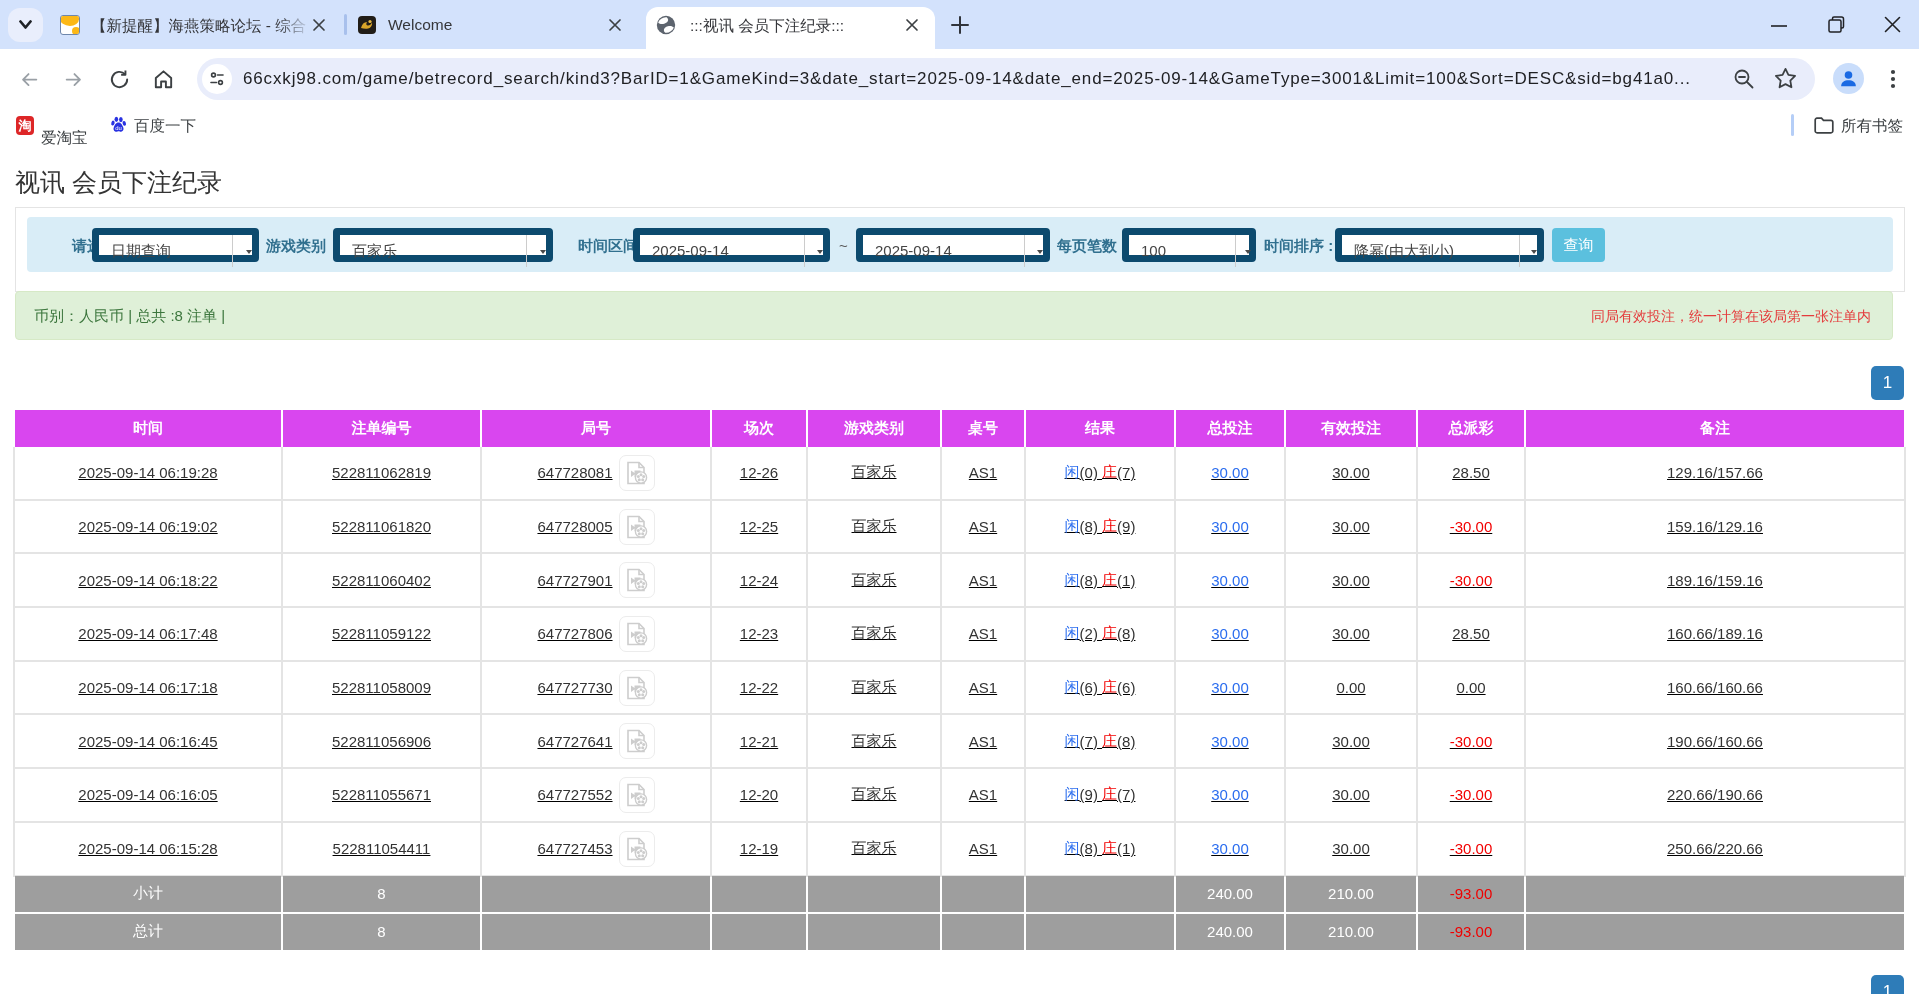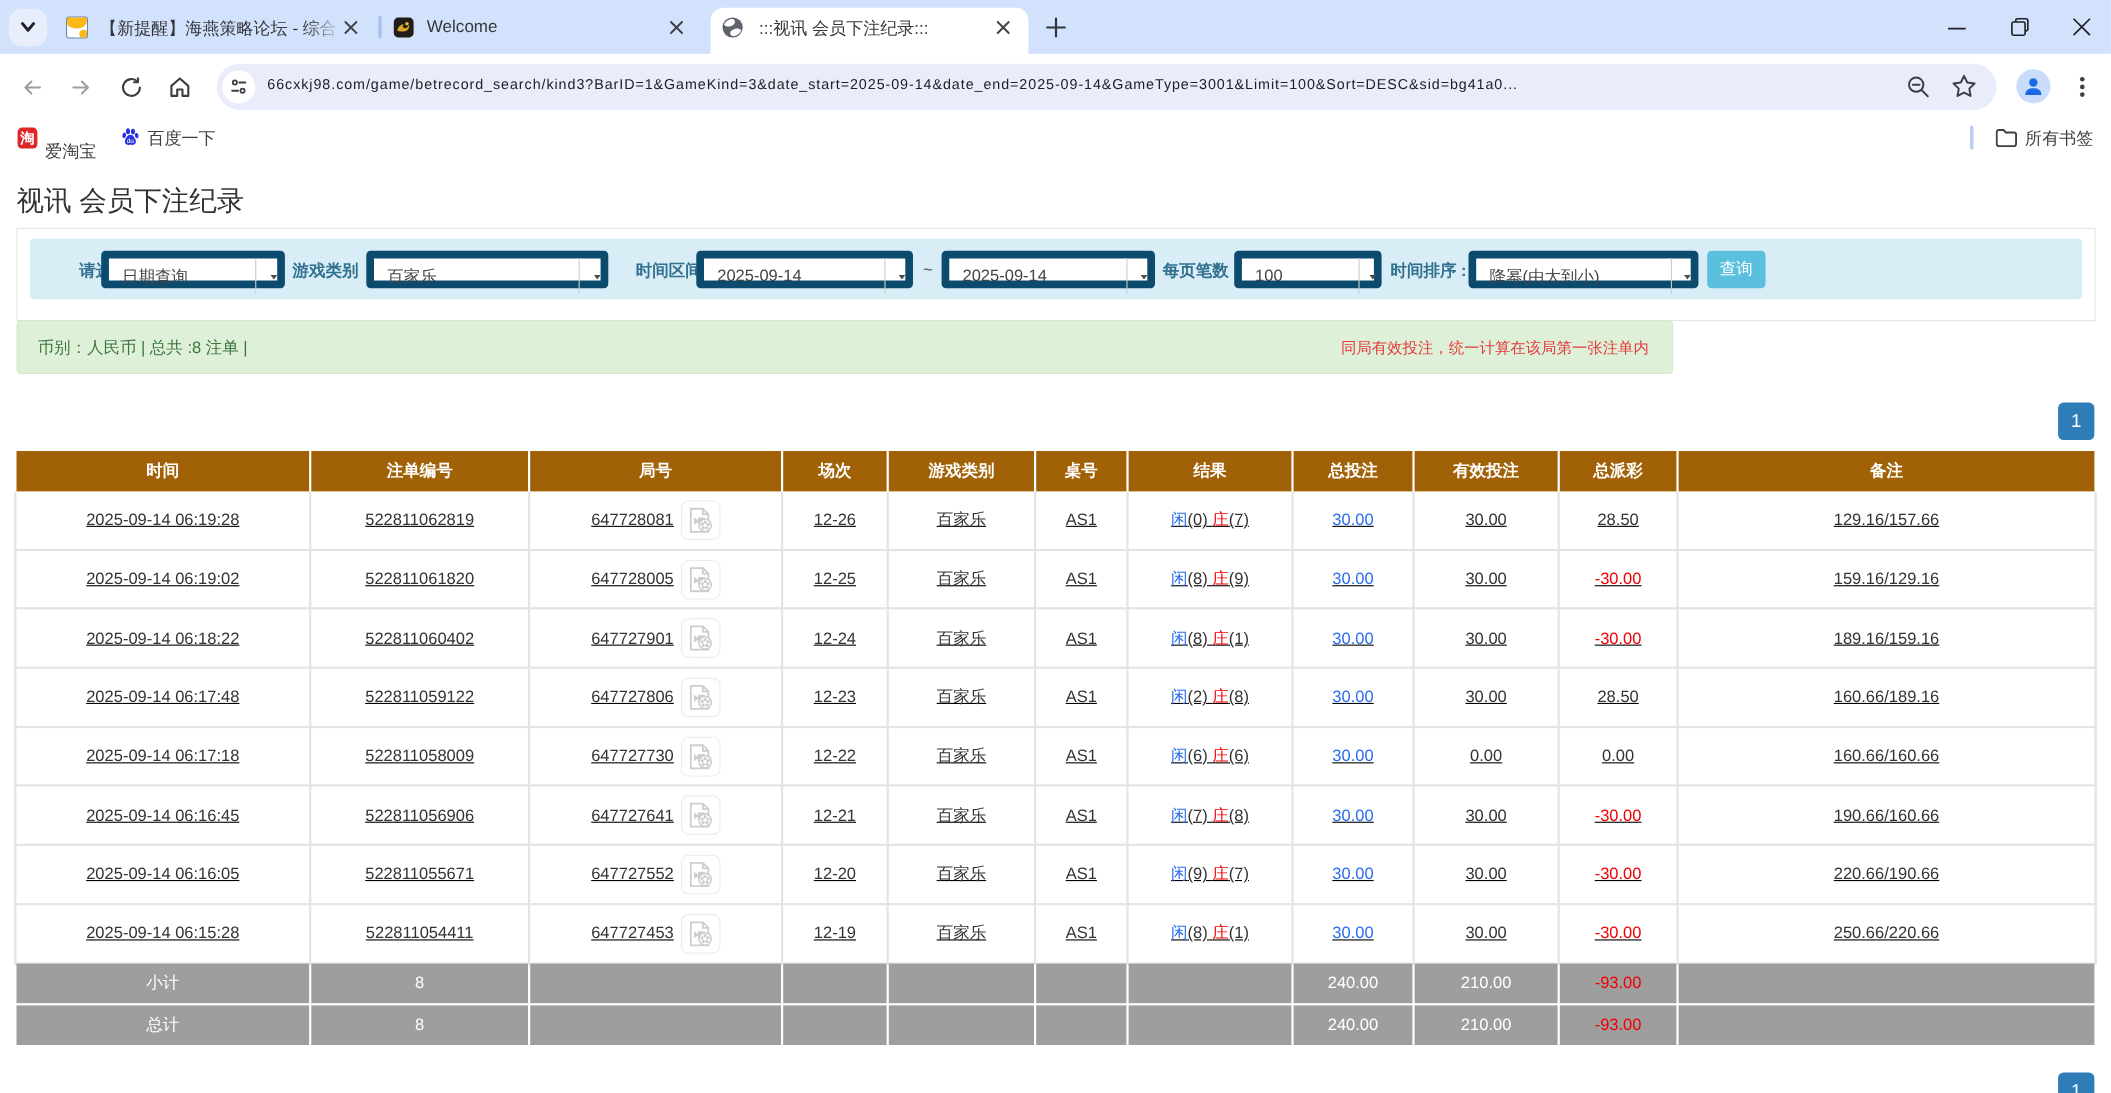--- a/index.html
+++ b/index.html
@@ -9,45 +9,45 @@
 
 #tabstrip { position:absolute; left:0; top:0; width:1919px; height:49px; background:#d3e2fc; }
 #toolbar { position:absolute; left:0; top:49px; width:1919px; height:59px; background:#fff; border-radius:14px 14px 0 0; }
 #bookbar { position:absolute; left:0; top:108px; width:1919px; height:39px; background:#fff; }
 
 .tabtext { font-size:15.5px; color:#35363a; white-space:nowrap; }
 #activetab { position:absolute; left:646px; top:7px; width:289px; height:42px; background:#fff; border-radius:12px 12px 0 0; }
 
 
 #urlpill { position:absolute; left:197px; top:9px; width:1618px; height:42px; border-radius:21px; background:#e9edfb; }
-#urltext { position:absolute; left:46px; top:11px; font-size:13px; color:#202124; white-space:nowrap; letter-spacing:0.85px; }
+#urltext { position:absolute; left:46px; top:11px; font-size:17px; color:#202124; white-space:nowrap; letter-spacing:0.85px; }
 
 
 #page { position:absolute; left:0; top:147px; width:1919px; height:847px; background:#fff; }
 h1.title { position:absolute; left:15px; top:166px; font-size:25px; font-weight:400; color:#333; }
 
 #filterbox { position:absolute; left:15px; top:207px; width:1890px; height:85px; background:#fff; border:1px solid #e4e4e4; }
 #filterbar { position:absolute; left:27px; top:217px; width:1866px; height:55px; background:#d9edf7; border-radius:4px; }
 
 .flabel { position:absolute; top:237px; font-size:15px; font-weight:bold; color:#31708f; white-space:nowrap; }
 .fbox { position:absolute; top:228px; height:34px; background:#fff; border:7px solid #0c4a6e; border-radius:4px; }
 .fbox .txt { position:absolute; left:12px; top:7px; font-size:15px; color:#444; white-space:nowrap; }
 .fbox .div { position:absolute; top:0; width:1px; height:32px; background:#ccc; }
 .fbox .car { position:absolute; top:15px; width:0; height:0; border-left:3.5px solid transparent; border-right:3.5px solid transparent; border-top:4px solid #4a4a4a; }
 #qbtn { position:absolute; left:1552px; top:228px; width:53px; height:34px; background:#5bc0de; border-radius:4px; color:#fff; font-size:15px; text-align:center; line-height:34px; }
 
-#greenbar { position:absolute; left:15px; top:291px; width:1506px; height:49px; background:#dff0d8; border:1px solid #d6e9c6; border-radius:4px; }
+#greenbar { position:absolute; left:15px; top:291px; width:1878px; height:49px; background:#dff0d8; border:1px solid #d6e9c6; border-radius:4px; }
 #greenbar .l { position:absolute; left:18px; top:15px; font-size:15px; color:#3c763d; }
 #greenbar .r { position:absolute; right:21px; top:16px; font-size:14px; color:#e43b3c; }
 
 .pg1 { position:absolute; width:33px; height:34px; background:#2e7cb8; border-radius:5px; color:#fff; font-size:17px; text-align:center; line-height:34px; }
 
 
 #thead { position:absolute; left:15px; top:410px; width:1889px; display:grid; grid-template-columns:266px 197px 228px 94px 132px 82px 148px 108px 130px 106px 378px; gap:2px; }
-#thead .c { height:37px; background:#a16207; color:#fff; font-size:15px; font-weight:bold; display:flex; align-items:center; justify-content:center; }
+#thead .c { height:37px; background:#d946ef; color:#fff; font-size:15px; font-weight:bold; display:flex; align-items:center; justify-content:center; }
 #tbody { position:absolute; left:13px; top:447px; width:1893px; display:grid; grid-template-columns:266px 197px 228px 94px 132px 82px 148px 108px 130px 106px 378px; gap:2px; background:#e4e4e4; border:2px solid #e4e4e4; border-top:none;text-decoration:underline; }
 #tbody .c { height:51.7px; background:#fff; color:#333; font-size:15px; display:flex; align-items:center; justify-content:center; white-space:nowrap; }
 #totals { position:absolute; left:15px; top:876px; width:1889px; display:grid; grid-template-columns:266px 197px 228px 94px 132px 82px 148px 108px 130px 106px 378px; gap:2.5px 2px; }
 #totals .c { height:35.5px; background:#9e9e9e; color:#fff; font-size:15px; display:flex; align-items:center; justify-content:center; }
 #tbody .c .blue, #tbody .c.blue, .blue { color:#2b6def; }
 #tbody .c .red, #tbody .c.red, .red { color:#f20000; }
 #totals .c.redg, .redg { color:#ef0000; }
 
 .vicon { width:36px; height:36px; border:1px solid #ececec; border-radius:7px; margin-left:6px; display:flex; align-items:center; justify-content:center; }
 </style>

